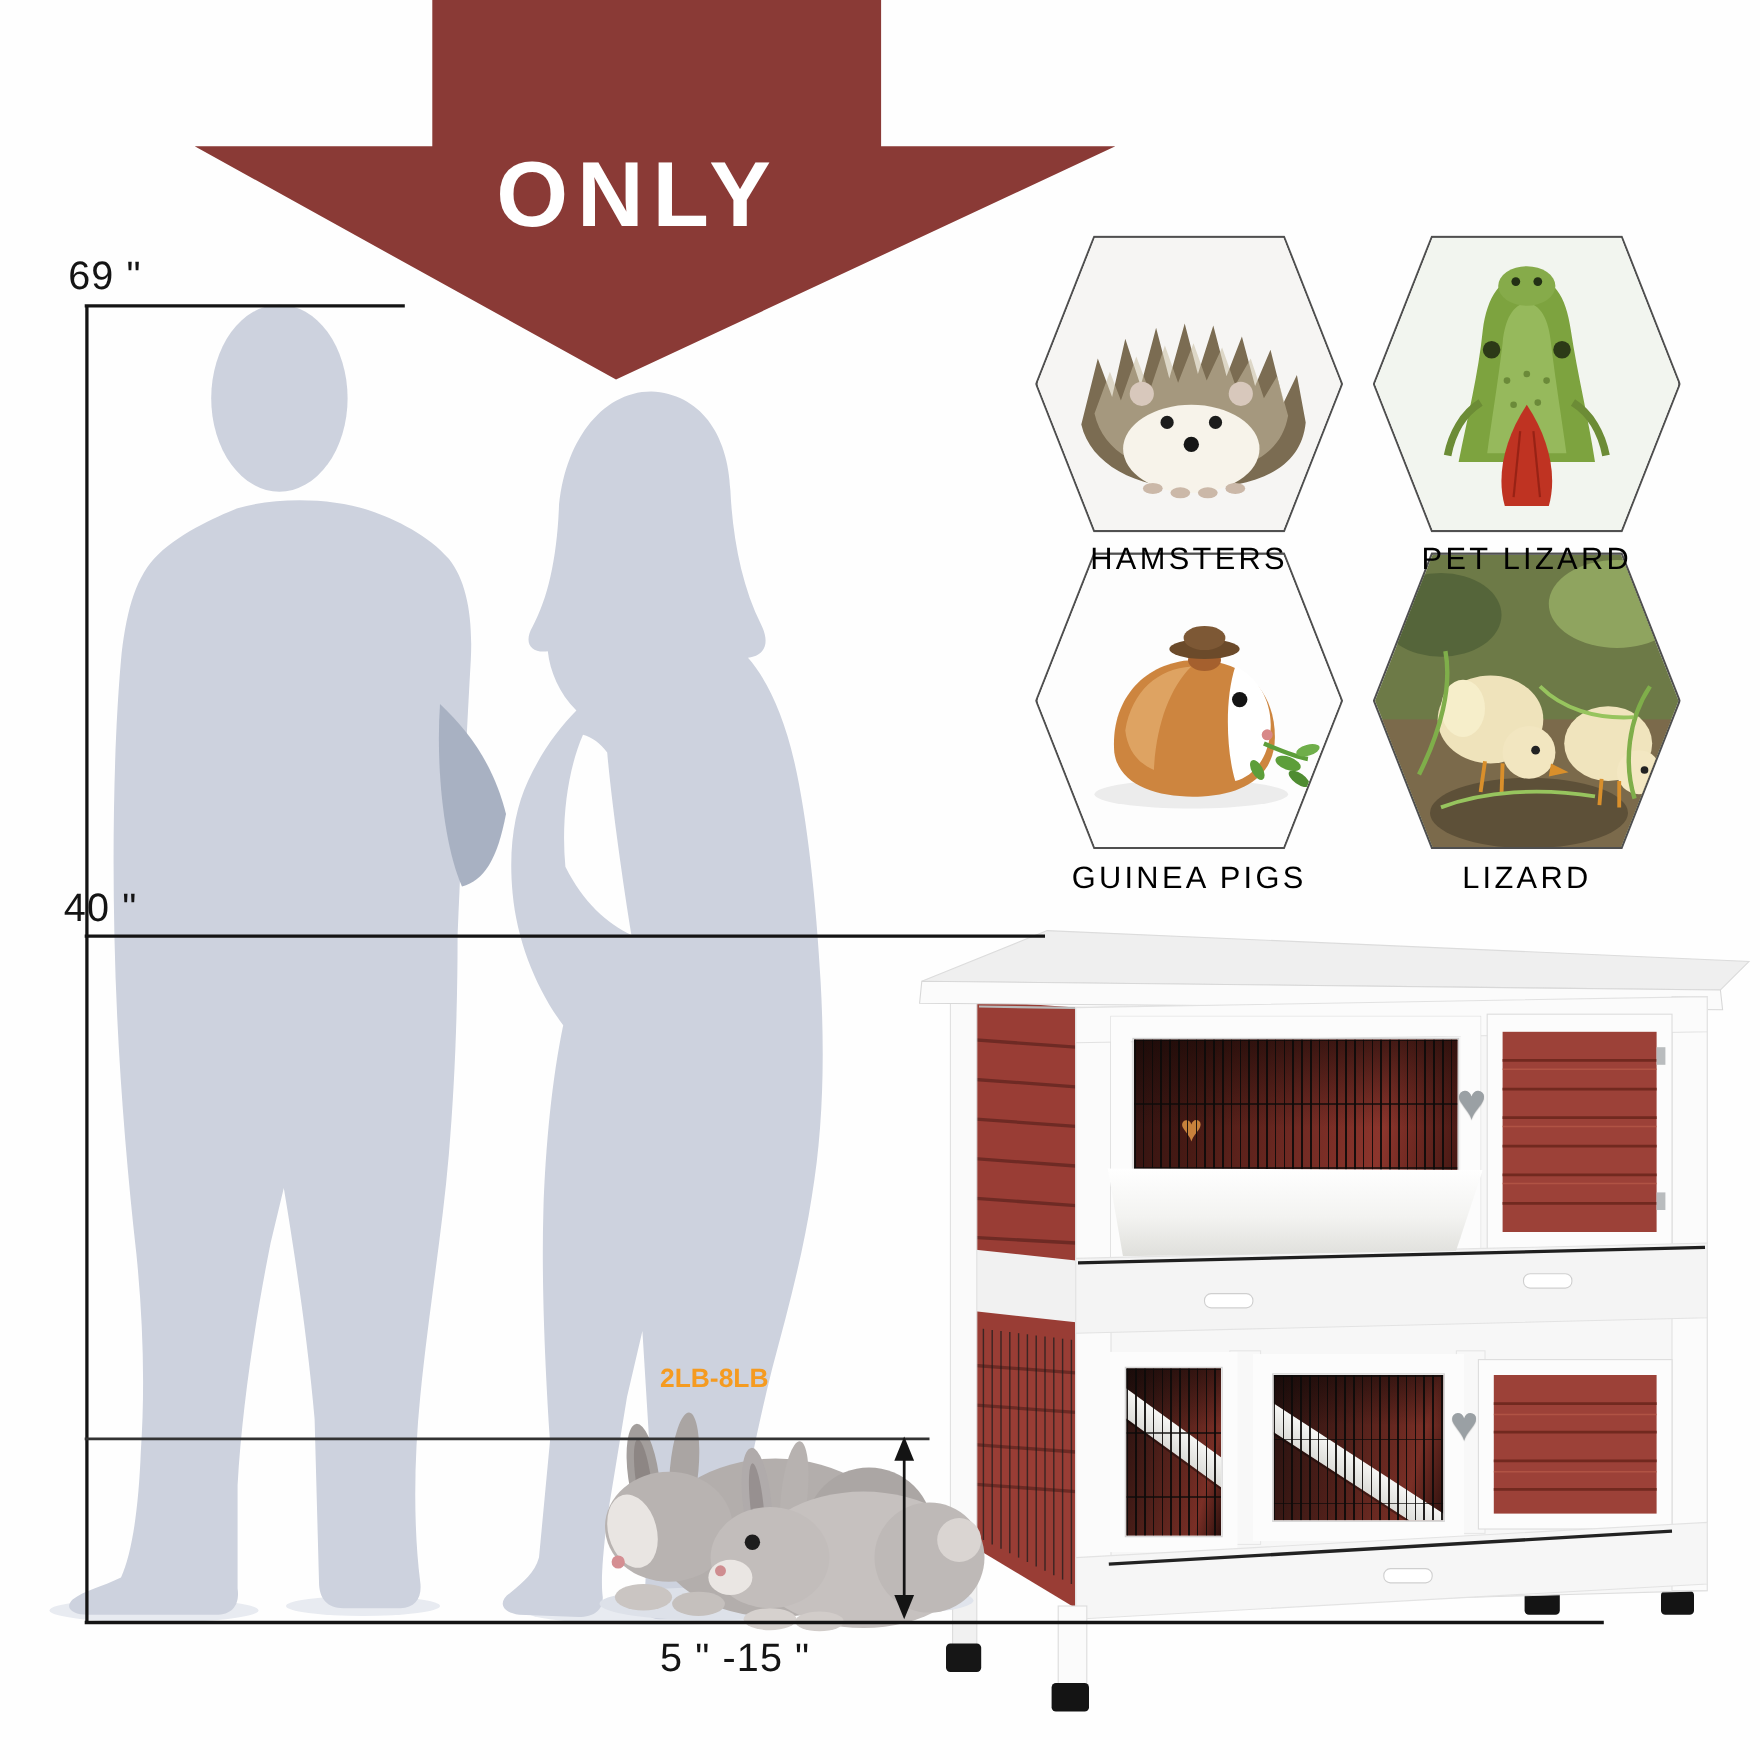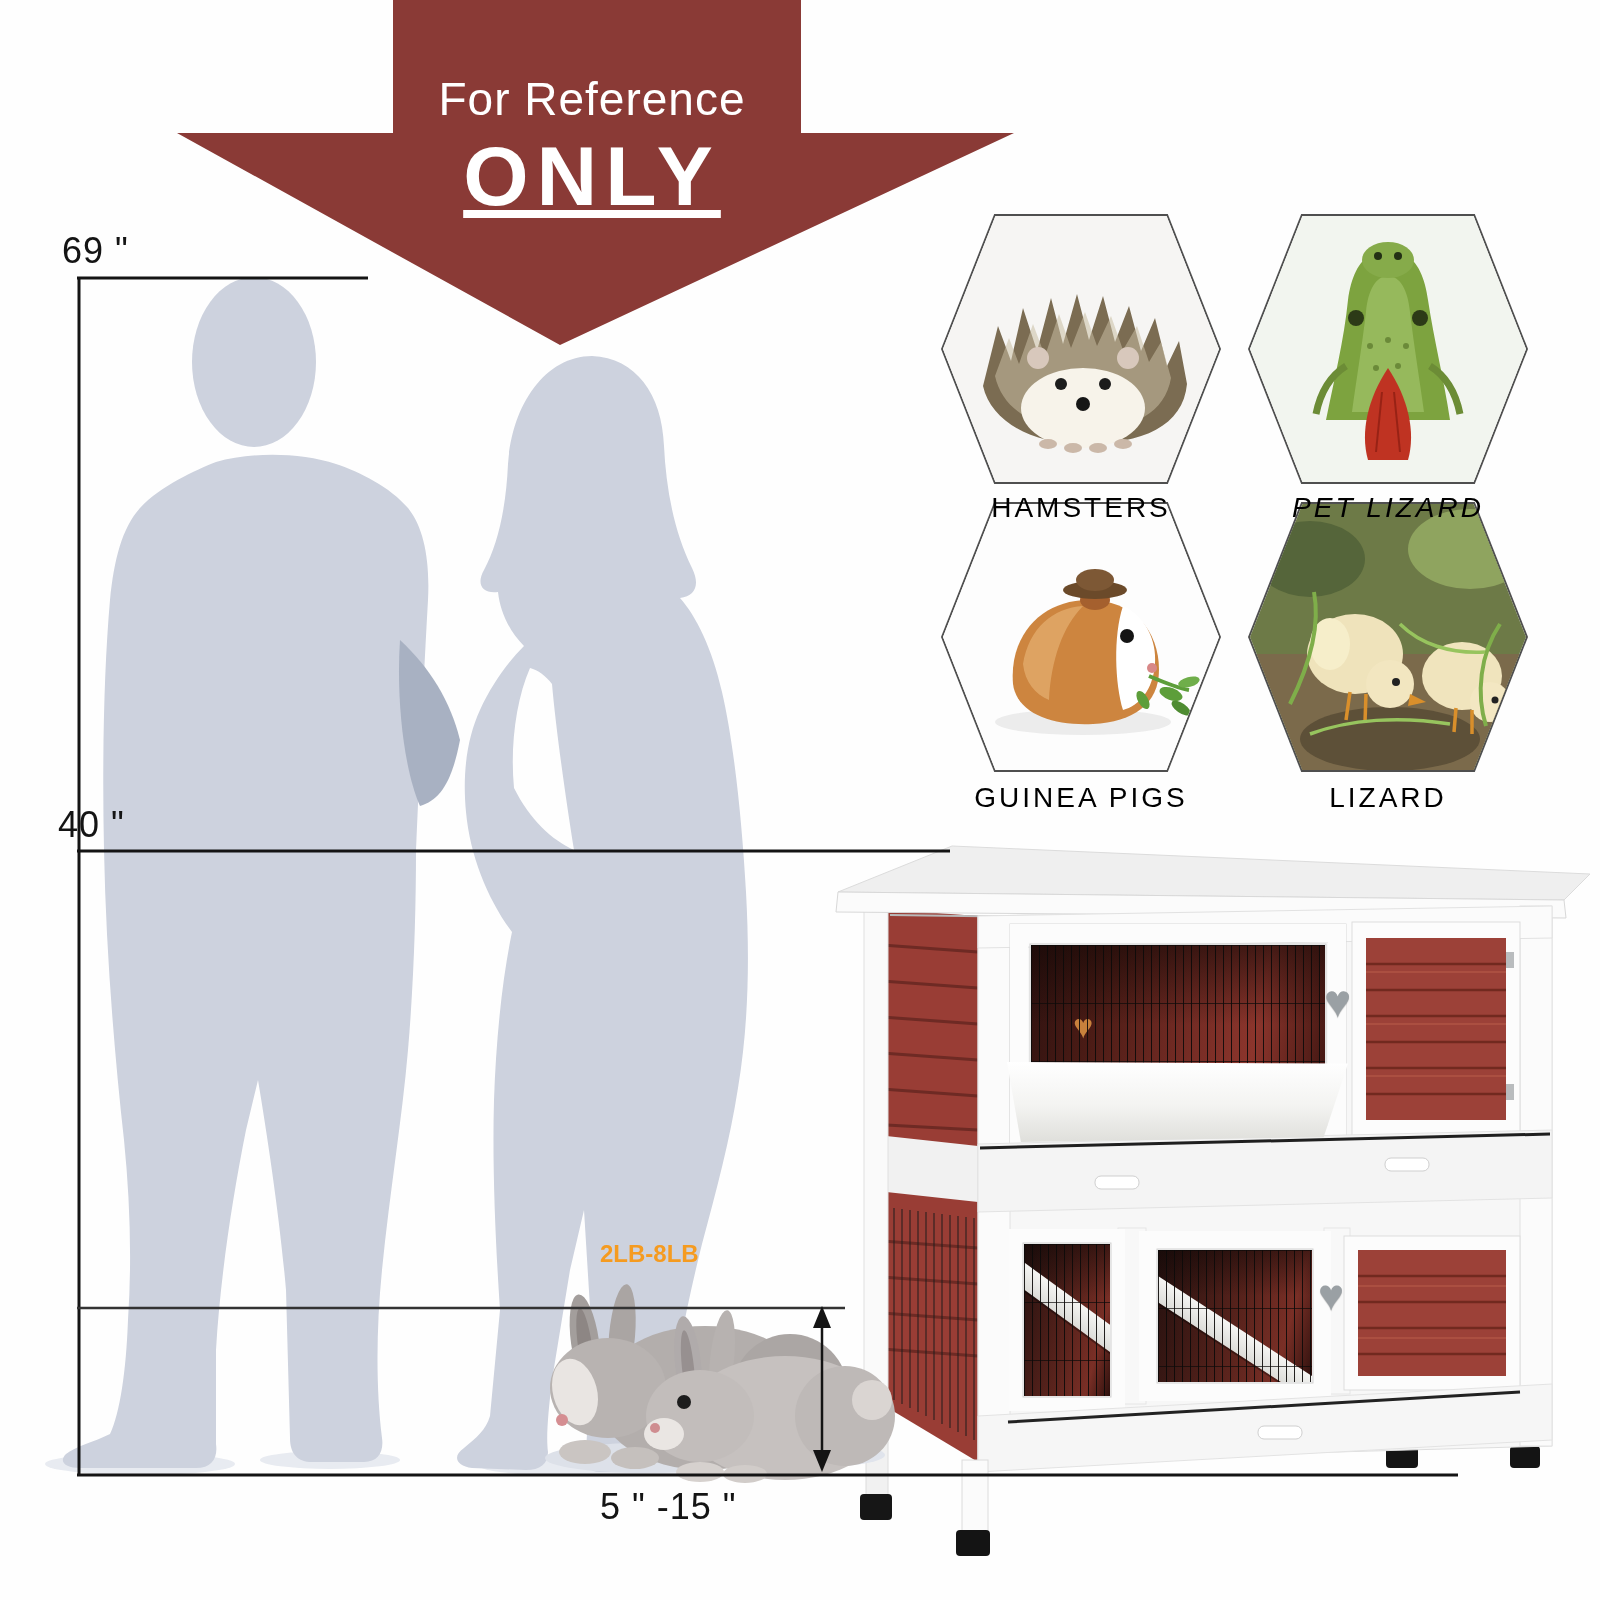--- a/index.html
+++ b/index.html
@@ -235,22 +235,21 @@
       <line x1="77" y1="278" x2="368" y2="278"></line>
       <line x1="77" y1="851" x2="950" y2="851"></line>
       <line x1="77" y1="1308" x2="845" y2="1308" stroke="#333" stroke-width="2.5"></line>
       <line x1="77" y1="1475" x2="1458" y2="1475"></line>
       <line x1="822" y1="1318" x2="822" y2="1464" stroke-width="2.5"></line>
     </g>
     <polygon points="822,1306 813,1328 831,1328" fill="#141414"></polygon>
     <polygon points="822,1472 813,1450 831,1450" fill="#141414"></polygon>
   </svg>
 
-  <div class="banner-line banner-1" style="left:592px;top:72px;">For Reference</div>
-  <div class="banner-line banner-2" style="left:592px;top:128px;text-decoration:underline;">ONLY</div>
+  <div class="banner-line banner-2" style="left:580px;top:128px;">ONLY</div>
 
   <div class="lbl dim" style="left:62px;top:230px;">69 "</div>
   <div class="lbl dim" style="left:58px;top:804px;">40 "</div>
   <div class="lbl weight" style="left:600px;top:1240px;">2LB-8LB</div>
   <div class="lbl dim" style="left:600px;top:1486px;">5 " -15 "</div>
 
   <div class="hex" style="left:941px;top:214px;">
     <div class="hex-inner">
       <svg width="276" height="266">
         <rect width="276" height="266" fill="#f6f5f3"></rect>
@@ -349,21 +348,21 @@
         <line x1="222" y1="206" x2="222" y2="230" stroke="#d98f2b" stroke-width="3.5"></line>
         <path d="M40 200 C60 160 70 120 64 88" stroke="#7fae4a" stroke-width="4" fill="none"></path>
         <path d="M250 120 C230 150 226 190 236 222" stroke="#7fae4a" stroke-width="4" fill="none"></path>
         <path d="M150 120 C170 140 200 150 235 148" stroke="#97c45e" stroke-width="3.5" fill="none"></path>
         <path d="M60 230 C100 215 150 212 200 220" stroke="#97c45e" stroke-width="3.5" fill="none"></path>
       </svg>
     </div>
   </div>
 
   <div class="hex-label" style="left:1081px;top:492px;">HAMSTERS</div>
-  <div class="hex-label" style="left:1388px;top:492px;font-style:italic;">PET LIZARD</div>
+  <div class="hex-label" style="left:1388px;top:492px;">PET LIZARD</div>
   <div class="hex-label" style="left:1081px;top:782px;">GUINEA PIGS</div>
   <div class="hex-label" style="left:1388px;top:782px;">LIZARD</div>
 
   <div class="cage cage-upper" style="left:1031px;top:945px;width:294px;height:178px;">
     <span class="heart-sm" style="left:42px;top:62px;font-size:34px;">♥</span>
     <div class="mesh-layer"></div>
   </div>
   <div class="cage cage-lower" style="left:1024px;top:1244px;width:86px;height:152px;">
     <div class="ramp" style="left:-20%;top:4%;transform:rotate(36deg);"></div>
     <div class="mesh-layer"></div>

